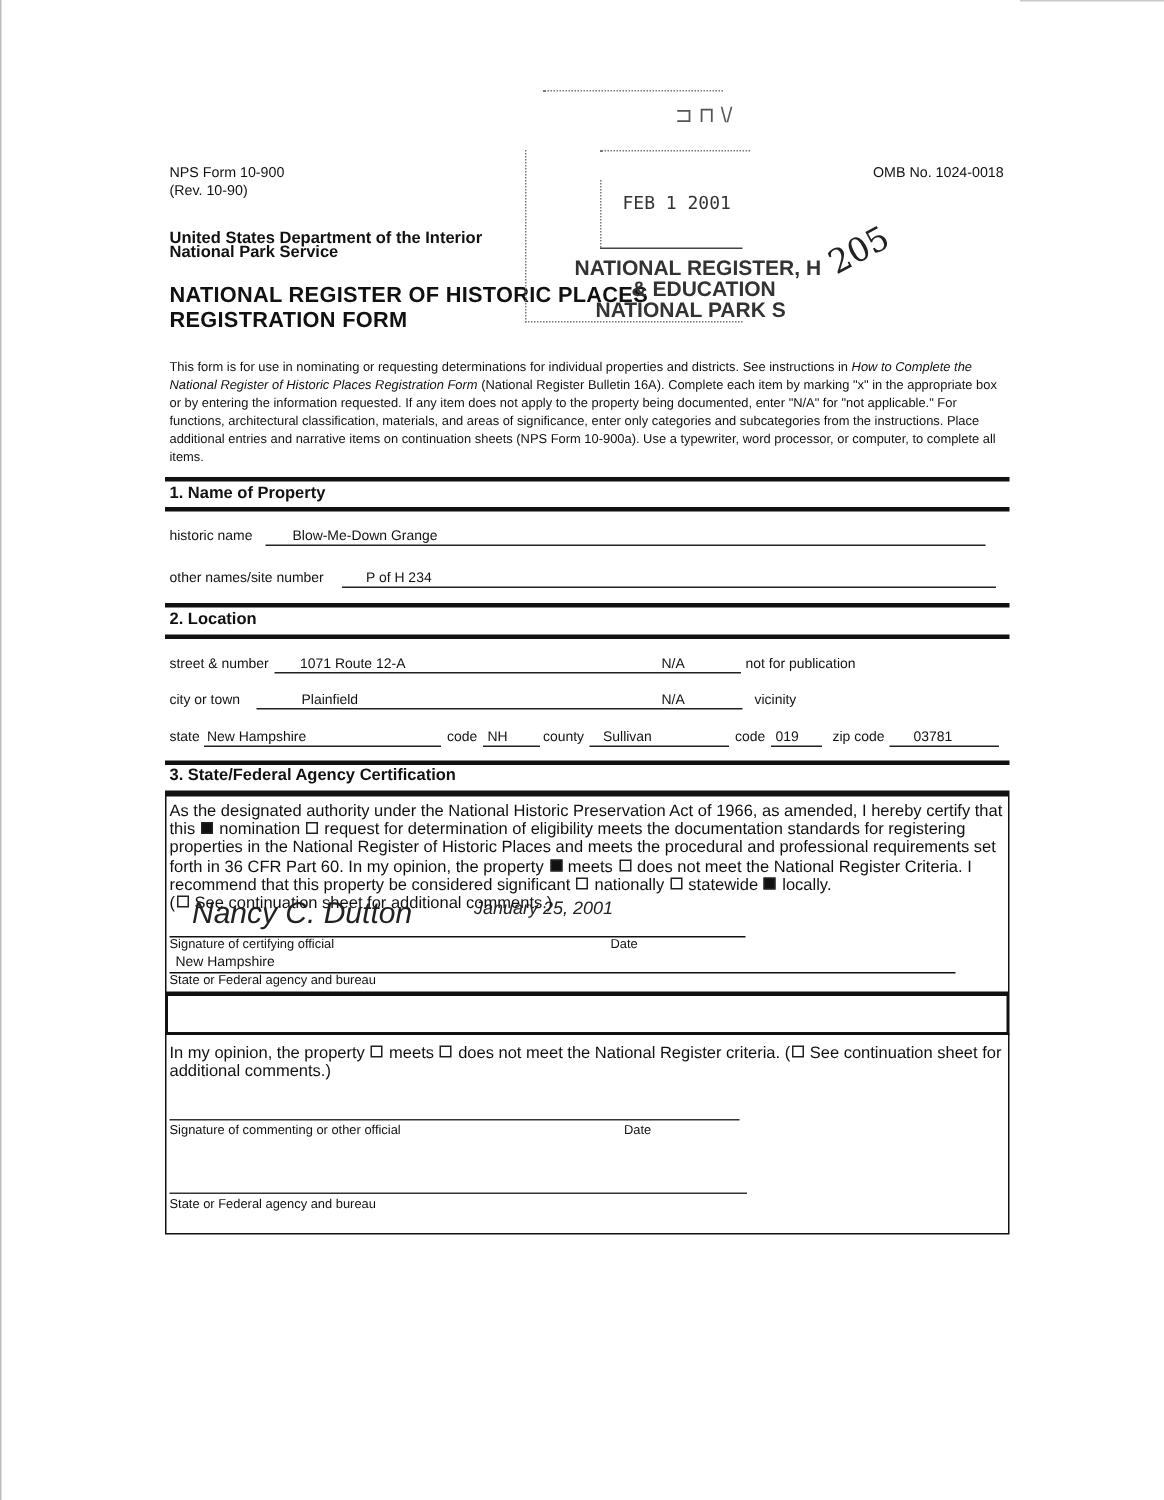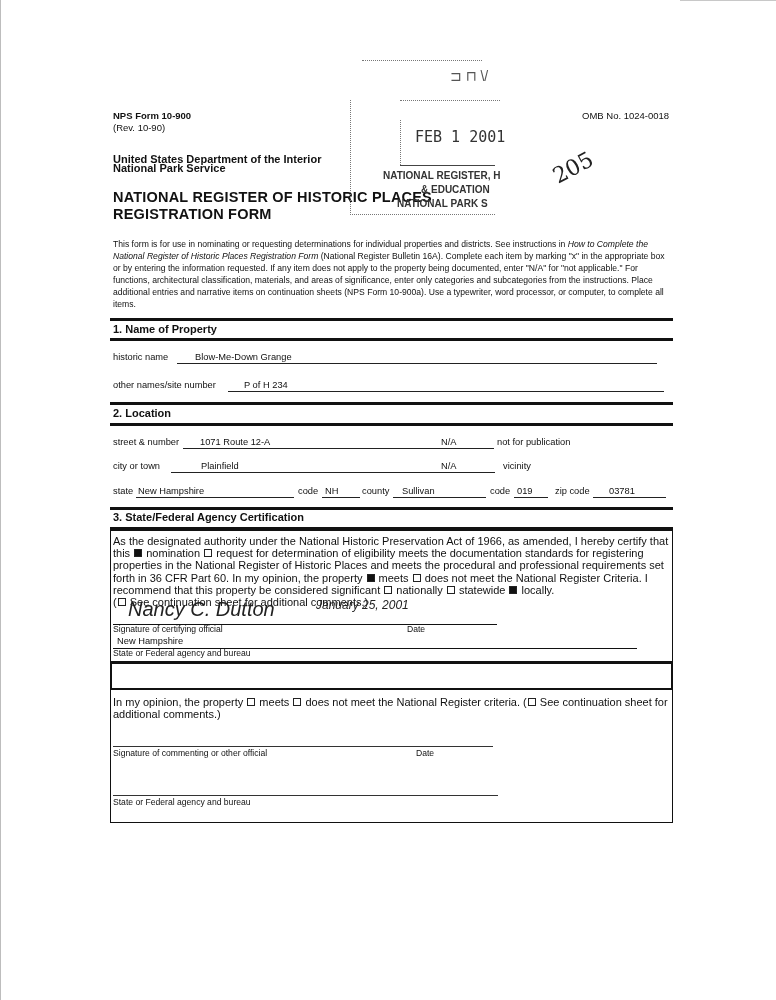--- a/index.html
+++ b/index.html
@@ -16,48 +16,48 @@
   .rule-thick { position:absolute; left:110px; width:563px; height:3px; background:#111; }
   .sec-title { position:absolute; left:113px; font-size:11px; font-weight:bold; }
   .lbl { position:absolute; font-size:9.3px; white-space:nowrap; }
   .ul { position:absolute; height:1px; background:#222; }
   .val { position:absolute; font-size:9.3px; white-space:nowrap; }
   .box { position:absolute; left:110px; width:563px; border:1.5px solid #111; box-sizing:border-box; }
   .cert { position:absolute; left:113px; top:535px; width:560px; font-size:11px; line-height:12.2px; white-space:normal; }
   .cb { display:inline-block; width:6px; height:6px; border:1px solid #222; vertical-align:0px; margin:0 1px; }
   .cb.on { background:#111; }
   .sig { position:absolute; font-family:Liberation Sans, sans-serif; font-style:italic; font-size:20px; color:#222; white-space:nowrap; }
-  .stamp { position:absolute; color:#333; font-size:10px; font-weight:bold; white-space:nowrap; }
+  .stamp { position:absolute; color:#333; font-size:14px; font-weight:bold; white-space:nowrap; }
   .dash { position:absolute; border-top:1px dotted #777; }
   .dashv { position:absolute; border-left:1px dotted #777; }
   .hand { position:absolute; font-family:"DejaVu Serif", serif; font-size:22px; color:#222; transform:rotate(-28deg); }
 </style>
 </head>
 <body>
 
 <div class="leftedge"></div>
 <div class="topedge"></div>
 
-<div class="abs small" style="left:113px;top:110px;font-weight:bold;">NPS Form 10-900</div>
+<div class="abs small" style="left:113px;top:110px;">NPS Form 10-900</div>
 <div class="abs small" style="left:113px;top:122px;">(Rev. 10-90)</div>
 <div class="abs small" style="left:582px;top:110px;">OMB No. 1024-0018</div>
 <div class="abs hdr" style="left:113px;top:153px;">United States Department of the Interior</div>
 <div class="abs hdr" style="left:113px;top:162px;">National Park Service</div>
 <div class="abs title" style="left:113px;top:189px;">NATIONAL REGISTER OF HISTORIC PLACES</div>
 <div class="abs title" style="left:113px;top:206px;">REGISTRATION FORM</div>
 
 <div>
   <div class="dash" style="left:362px;top:60px;width:120px;"></div>
   <div class="dash" style="left:400px;top:100px;width:100px;"></div>
   <div class="dashv" style="left:350px;top:100px;height:115px;"></div>
   <div class="dashv" style="left:400px;top:120px;height:45px;"></div>
   <div class="dash" style="left:400px;top:165px;width:95px;border-top:1.5px solid #444;"></div>
   <div class="dash" style="left:350px;top:214px;width:145px;"></div>
   <div class="abs" style="left:450px;top:68px;font-size:14px;color:#555;">⊐ ⊓ \/</div>
-  <div class="stamp" style="left:415px;top:128px;font-size:15px;font-weight:normal;font-family:'DejaVu Sans Mono', monospace;">FEB  1 2001</div>
+  <div class="stamp" style="left:415px;top:128px;font-size:12px;font-weight:normal;font-family:'DejaVu Sans Mono', monospace;">FEB  1 2001</div>
   <div class="stamp" style="left:383px;top:170px;">NATIONAL REGISTER, H</div>
   <div class="stamp" style="left:421px;top:184px;">&amp; EDUCATION</div>
   <div class="stamp" style="left:397px;top:198px;">NATIONAL PARK S</div>
 </div>
 
 <div class="hand" style="left:552px;top:155px;">205</div>
 
 <div class="intro"><span>This form is for use in nominating or requesting determinations for individual properties and districts.  See instructions in </span><i>How to Complete the National Register of Historic Places Registration Form</i><span> (National Register Bulletin 16A).  Complete each item by marking "x" in the appropriate box or by entering the information requested.  If any item does not apply to the property being documented, enter "N/A" for "not applicable."  For functions, architectural classification, materials, and areas of significance, enter only categories and subcategories from the instructions.  Place additional entries and narrative items on continuation sheets (NPS Form 10-900a).  Use a typewriter, word processor, or computer, to complete all items.</span></div>
 
 <div class="rule-thick" style="top:318px;"></div>

